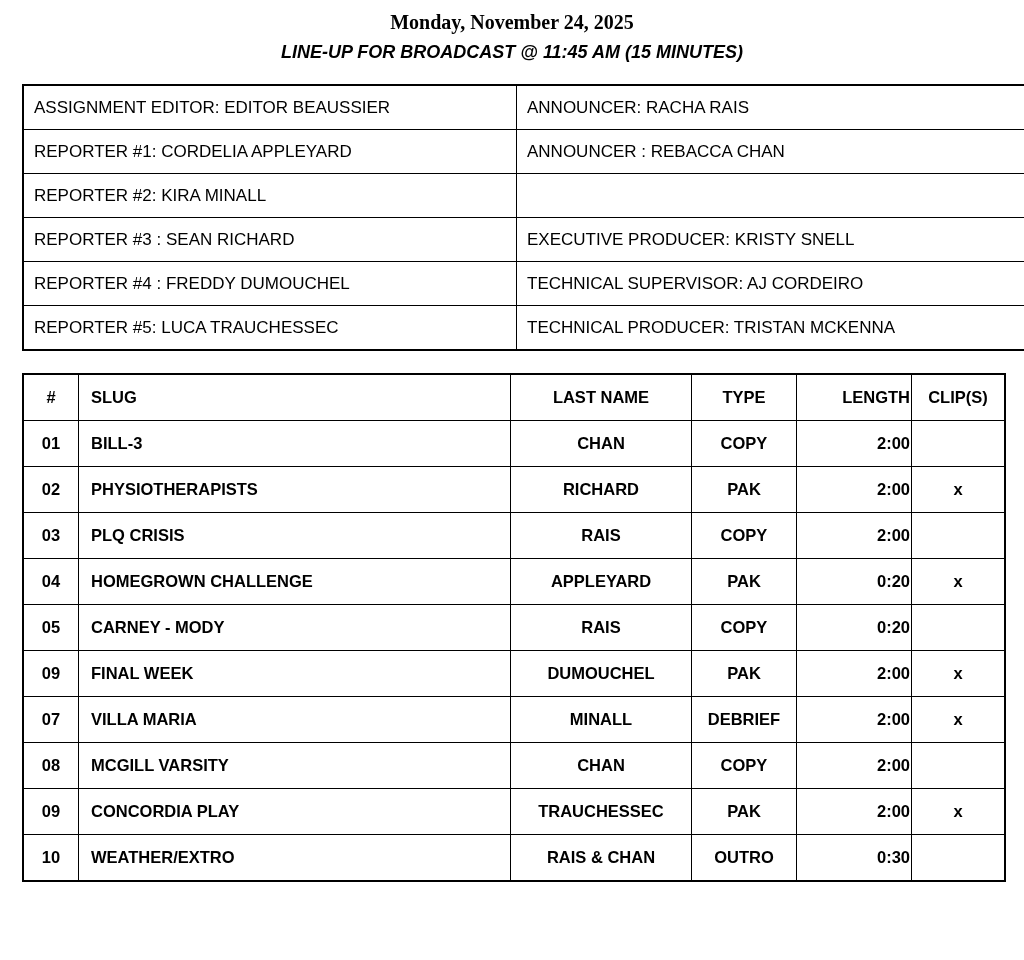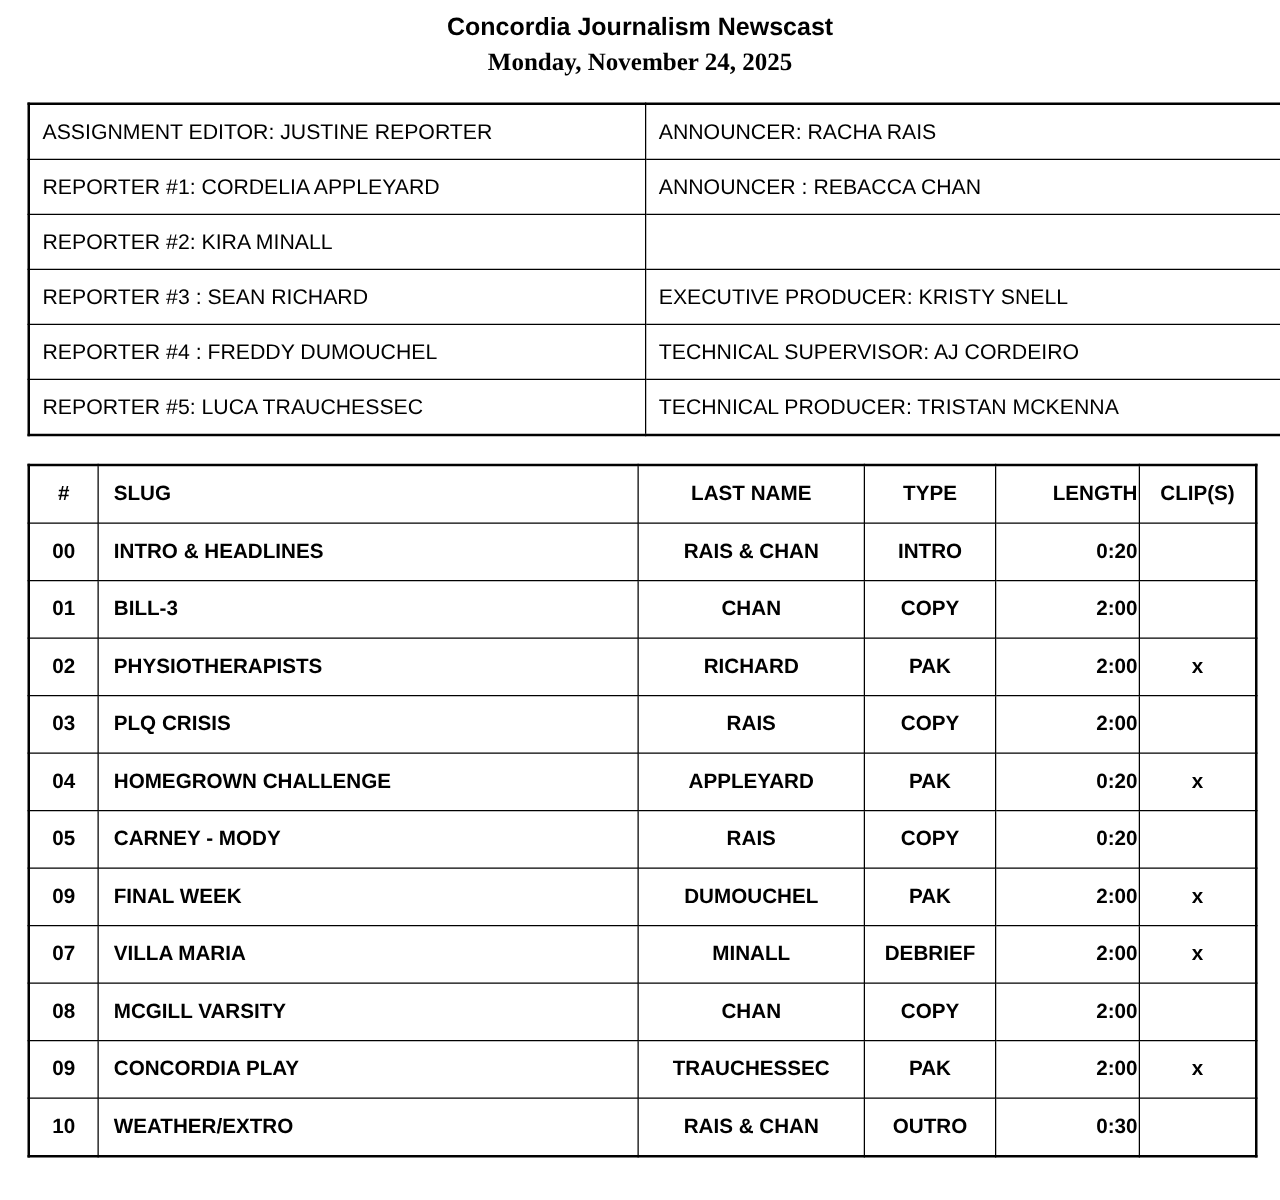--- a/index.html
+++ b/index.html
@@ -86,28 +86,28 @@
   .c-type  { width: 102px; text-align: center; margin-top: 24px; }
   .c-len   { width: 112px; text-align: right; }
   .c-clip  { width: 90px;  text-align: center; }
 </style>
 </head>
 <body>
 
 <div class="page">
 
   <div class="header">
-    <div class="line1">Concordia Journalism Newscast</div>
     <div class="line2">Monday, November 24, 2025</div>
+    <div class="line3">LINE-UP FOR BROADCAST @ 11:45 AM (15 MINUTES)</div>
   </div>
 
   <table class="crew-table">
     <tbody>
         <tr>
-          <td class="col-left">ASSIGNMENT EDITOR: JUSTINE REPORTER</td>
+          <td class="col-left">ASSIGNMENT EDITOR: EDITOR BEAUSSIER</td>
           <td class="col-right">ANNOUNCER: RACHA RAIS</td>
         </tr>
         <tr>
           <td class="col-left">REPORTER #1: CORDELIA APPLEYARD</td>
           <td class="col-right">ANNOUNCER : REBACCA CHAN</td>
         </tr>
         <tr>
           <td class="col-left">REPORTER #2: KIRA MINALL</td>
           <td class="col-right"></td>
         </tr>
@@ -133,28 +133,20 @@
           <th class="c-num">#</th>
           <th class="c-slug">SLUG</th>
           <th class="c-last">LAST NAME</th>
           <th class="c-type">TYPE</th>
           <th class="c-len">LENGTH</th>
           <th class="c-clip">CLIP(S)</th>
         </tr>
       </thead>
       <tbody>
           <tr>
-            <td class="c-num">00</td>
-            <td class="c-slug">INTRO &amp; HEADLINES</td>
-            <td class="c-last">RAIS &amp; CHAN</td>
-            <td class="c-type">INTRO</td>
-            <td class="c-len">0:20</td>
-            <td class="c-clip"></td>
-          </tr>
-          <tr>
             <td class="c-num">01</td>
             <td class="c-slug">BILL-3</td>
             <td class="c-last">CHAN</td>
             <td class="c-type">COPY</td>
             <td class="c-len">2:00</td>
             <td class="c-clip"></td>
           </tr>
           <tr>
             <td class="c-num">02</td>
             <td class="c-slug">PHYSIOTHERAPISTS</td>

